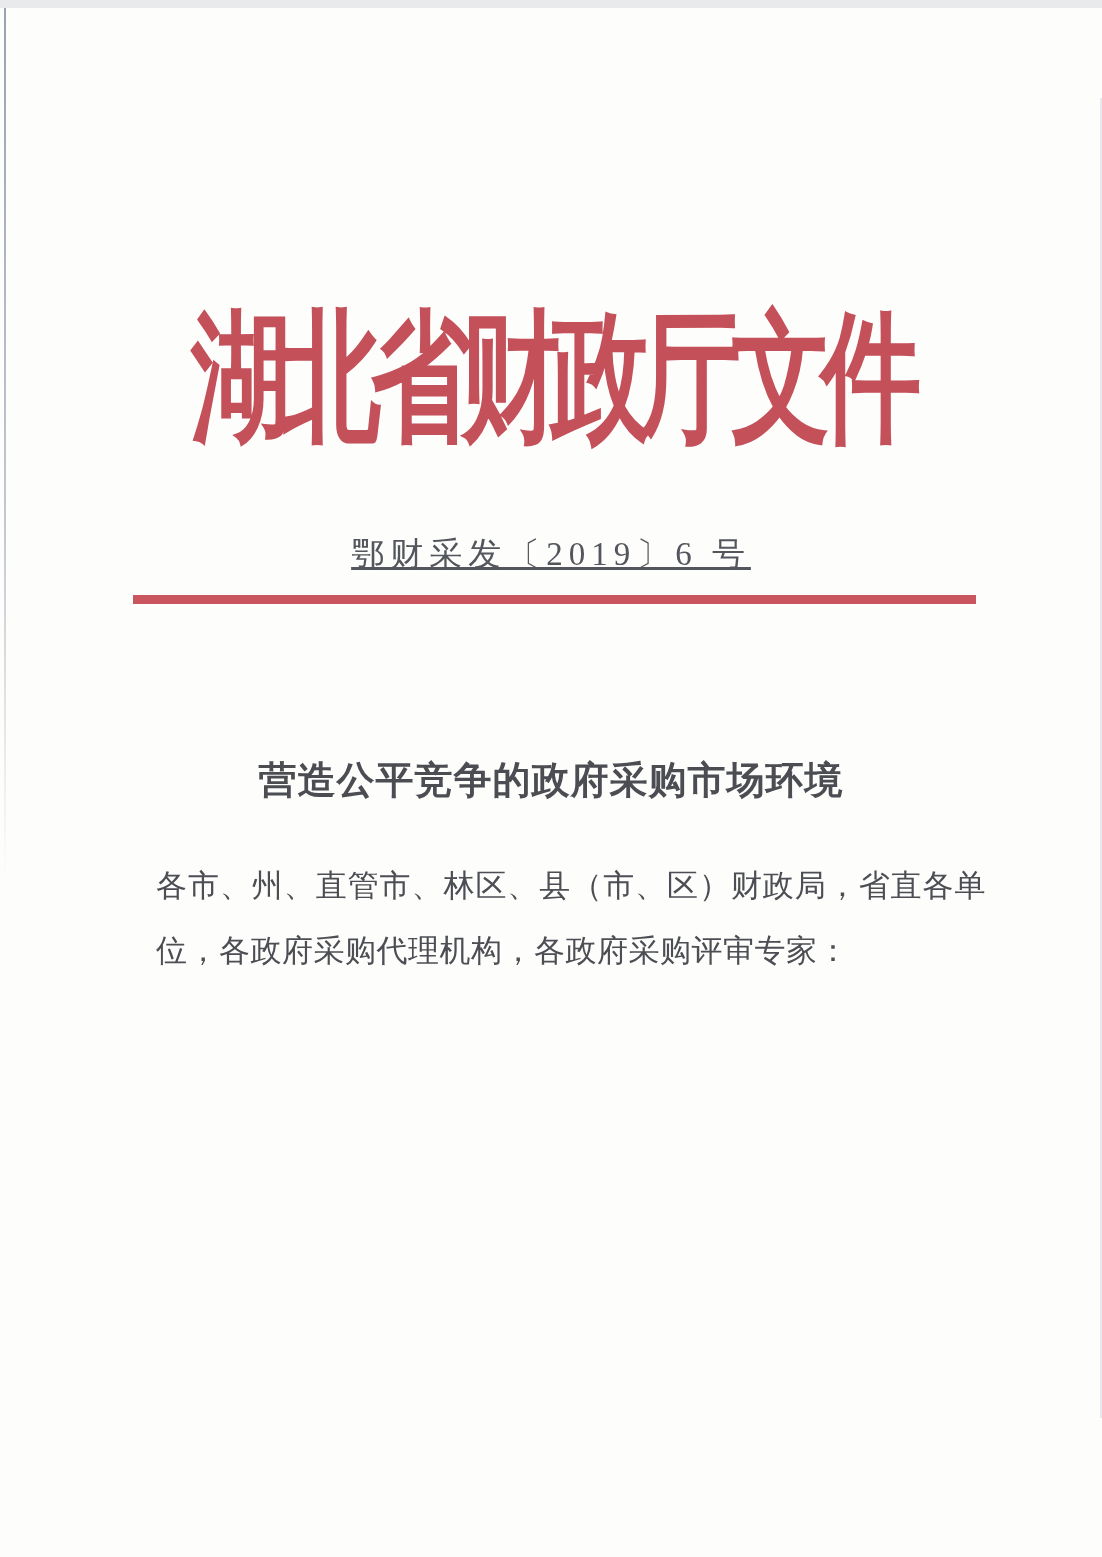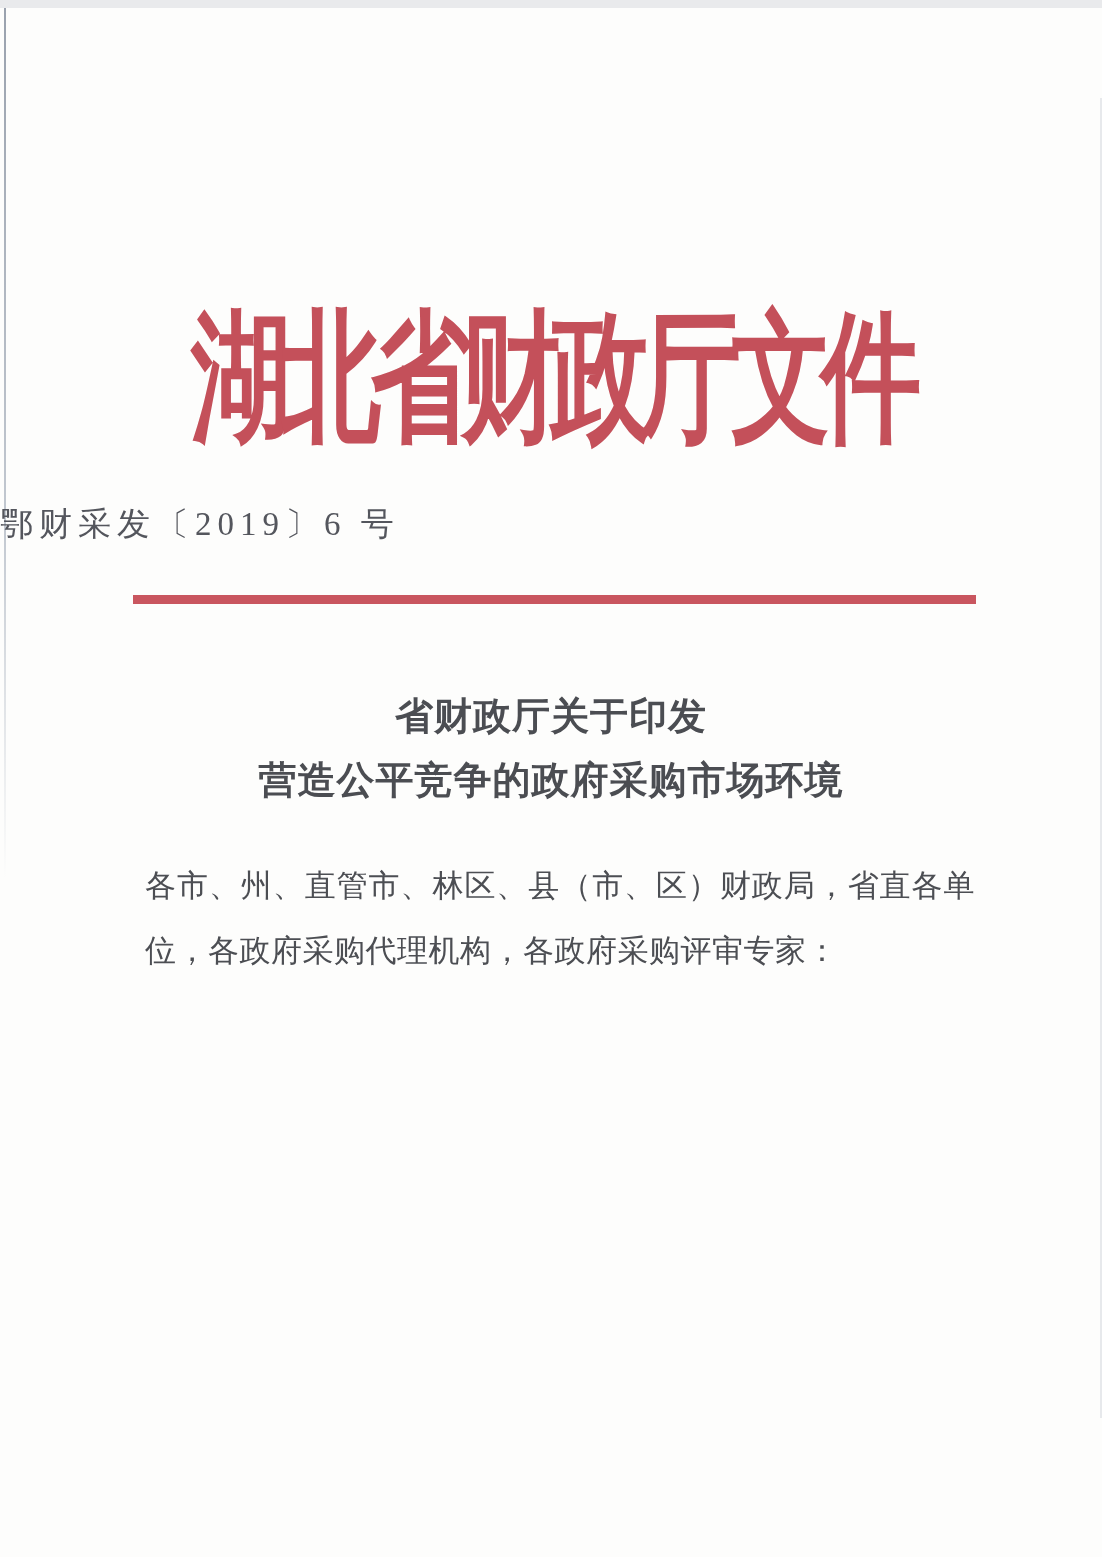--- a/index.html
+++ b/index.html
@@ -52,27 +52,29 @@
     font-size: 100px;
     font-weight: bold;
     letter-spacing: -10px;
     transform: scaleY(1.42);
     transform-origin: 50% 0;
   }
 
   
   .doc-number {
     position: absolute;
-    top: 494px;
+    top: 524px;
     left: 0;
     width: 100%;
+    text-align: center;
     font-size: 33px;
     letter-spacing: 6px;
     color: #54565d;
     white-space: nowrap;
+    text-decoration: underline;
   }
 
   
   .red-divider {
     position: absolute;
     top: 587px;
     left: 133px;
     width: 843px;
     height: 9px;
     background: #c9565f;
@@ -90,21 +92,21 @@
     line-height: 64px;
     font-weight: bold;
     color: #4b4d52;
     letter-spacing: 1px;
   }
 
   
   .doc-body {
     position: absolute;
     top: 845px;
-    left: 145px;
+    left: 156px;
     width: 830px;
     font-size: 31px;
     line-height: 65px;
     color: #4c4e53;
     letter-spacing: 0.5px;
     text-align: justify;
   }
   .doc-body p { margin: 0; }
   .doc-body p.indented { text-indent: 2em; }
 </style>
@@ -117,21 +119,21 @@
   <div class="scan-edge-right"></div>
   <div class="scan-edge-bottom"></div>
 
   <h1 class="doc-header">湖北省财政厅文件</h1>
 
   <div class="doc-number">鄂财采发〔2019〕6 号</div>
 
   <div class="red-divider"></div>
 
   <h2 class="doc-title">
-    <span>省财政厅关于印发</span><br>
+    <br>
     <span>营造公平竞争的政府采购市场环境</span>
   </h2>
 
   <div class="doc-body">
     <p>各市、州、直管市、林区、县（市、区）财政局，省直各单位，各政府采购代理机构，各政府采购评审专家：</p>
   </div>
 
 </div>
 
 </body></html>

